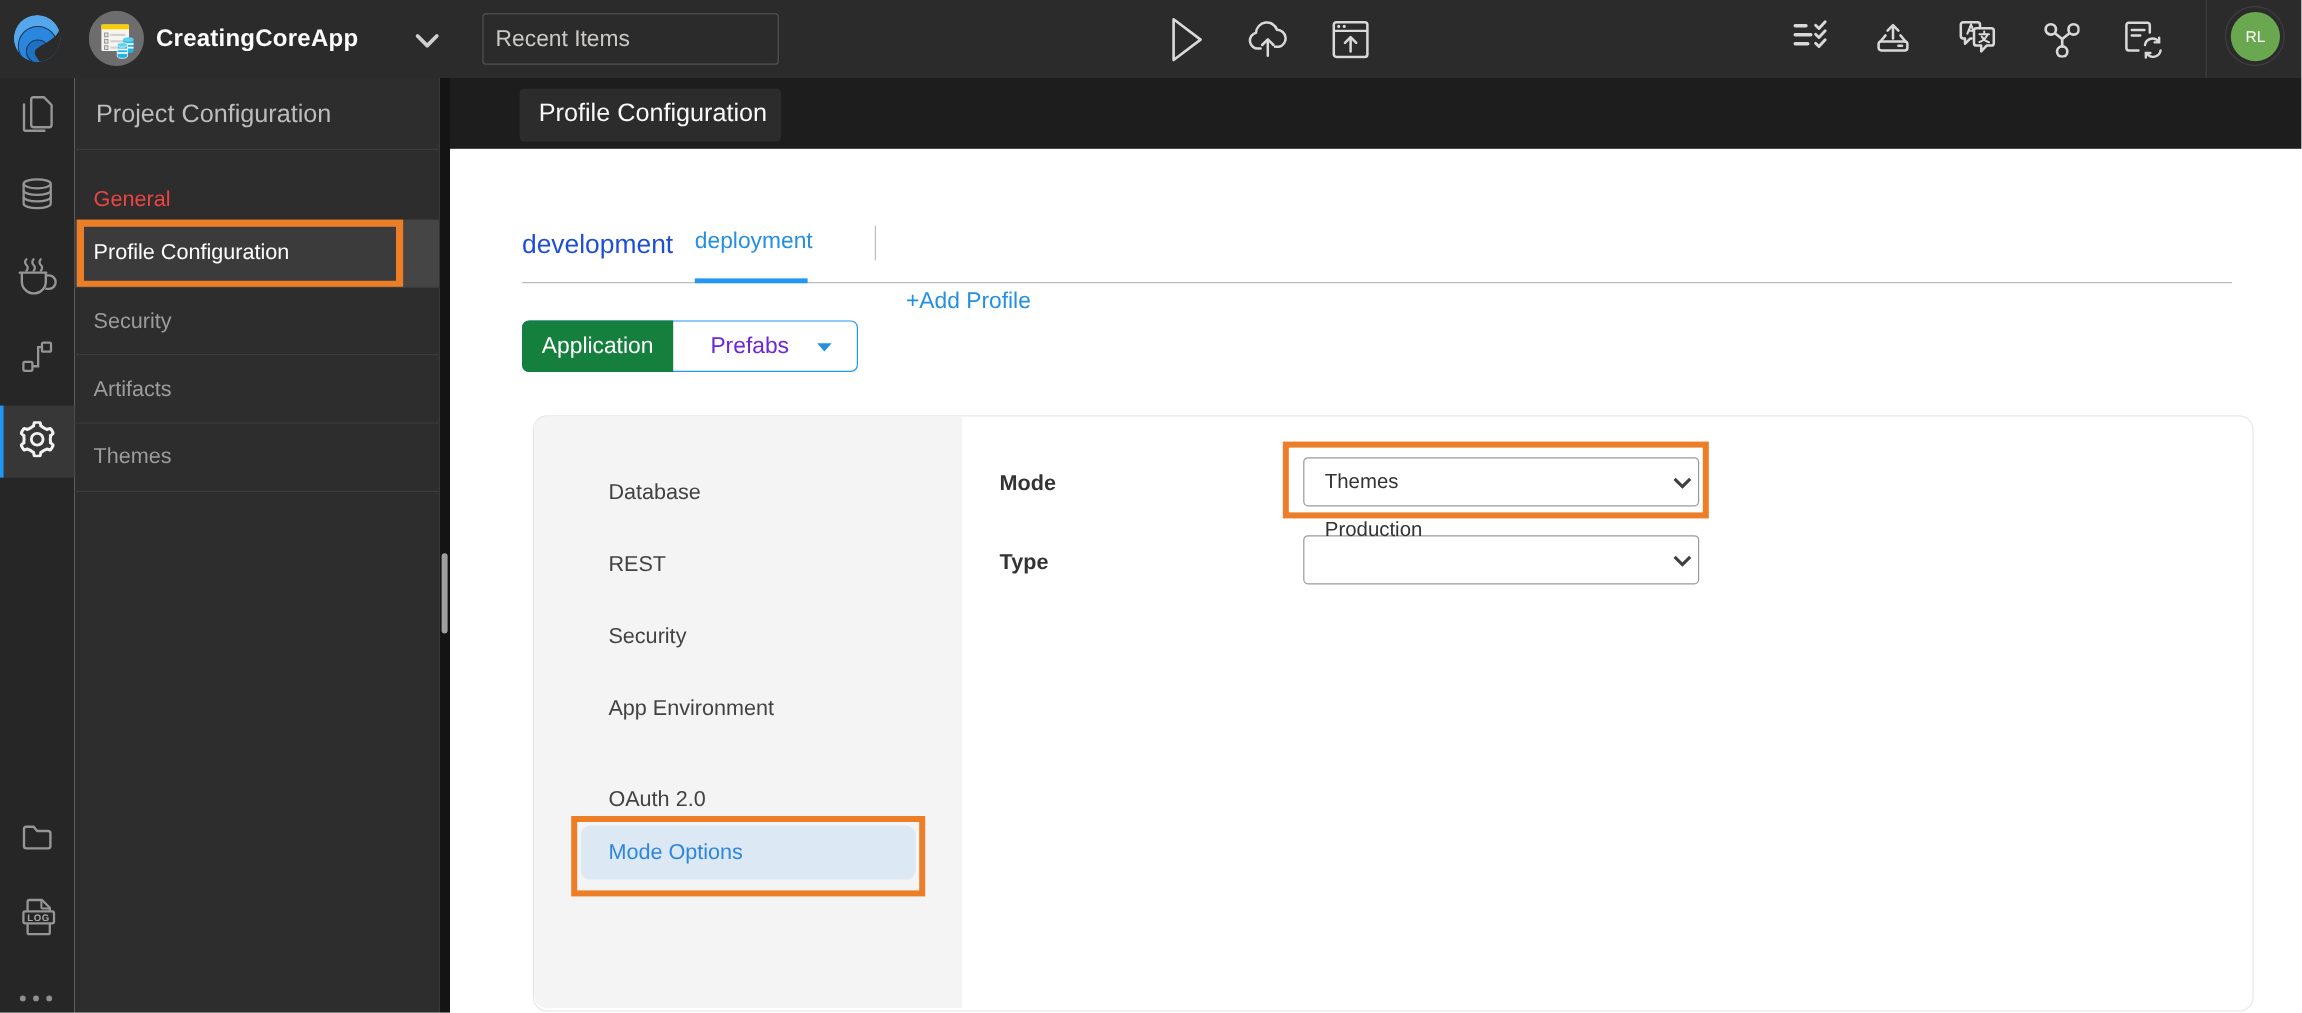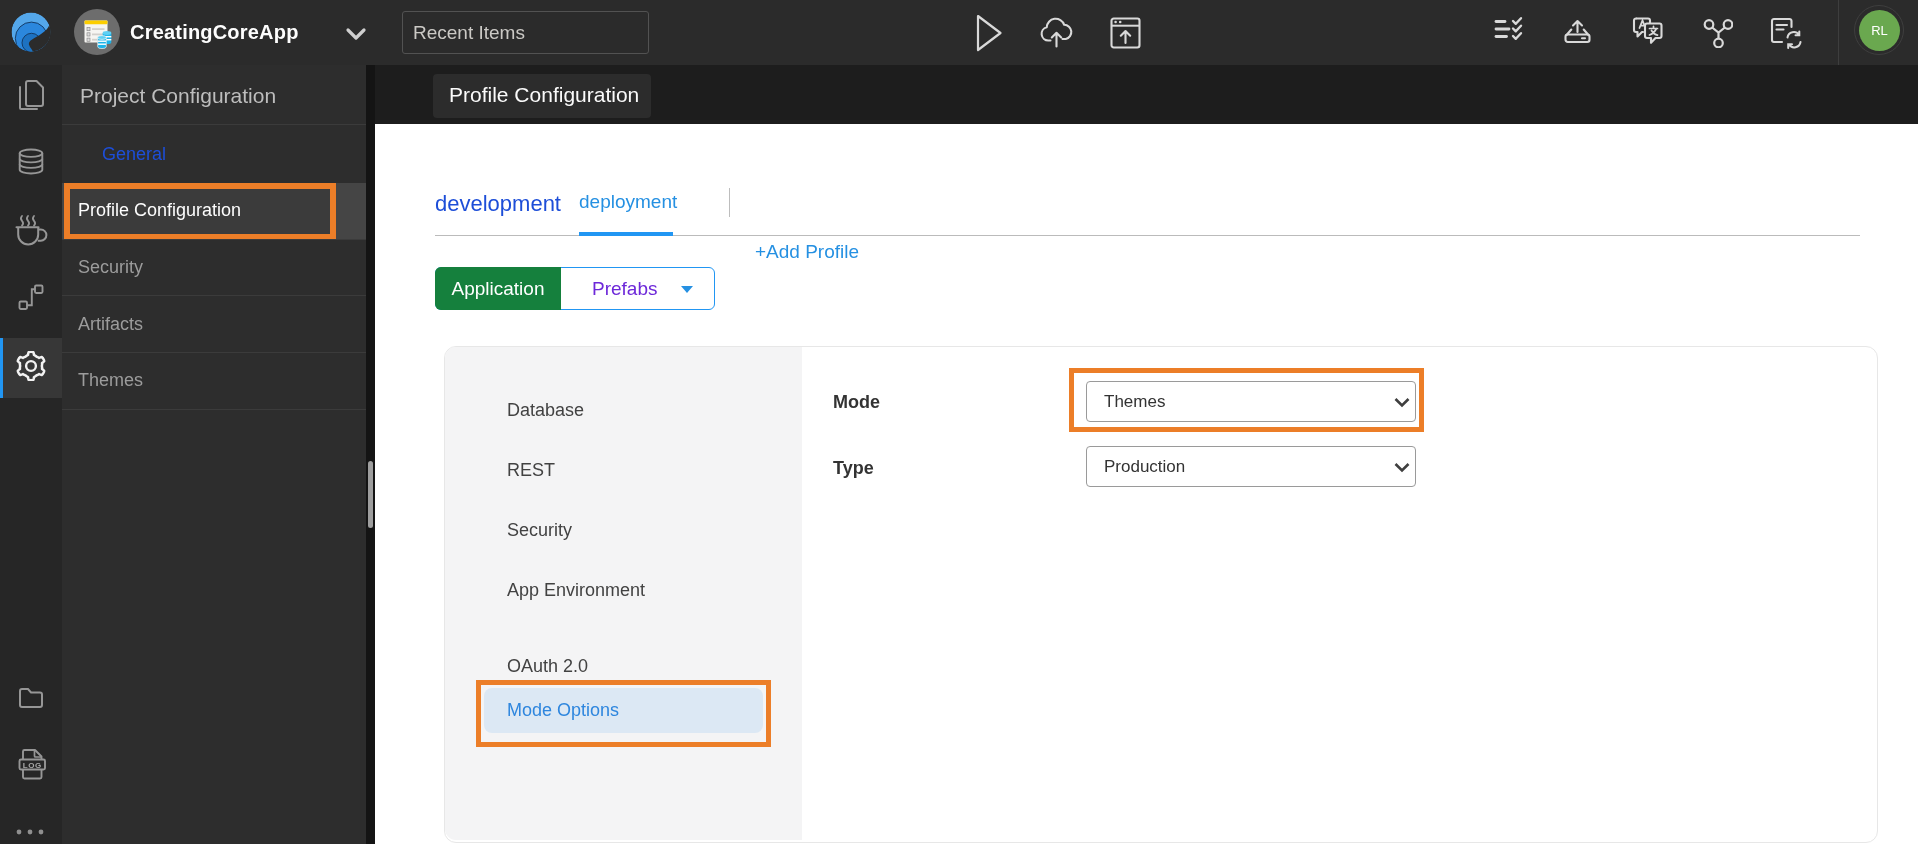--- a/index.html
+++ b/index.html
@@ -158,21 +158,21 @@
   <svg class="abs" style="left:14px;top:826px;" width="34" height="12" viewBox="0 0 34 12">
     <circle cx="5" cy="6" r="2.4" fill="#8f8f8f"></circle>
     <circle cx="16" cy="6" r="2.4" fill="#8f8f8f"></circle>
     <circle cx="27" cy="6" r="2.4" fill="#8f8f8f"></circle>
   </svg>
 
   <div class="abs" style="left:62px;top:65px;width:304px;height:779px;background:#2d2d2d;"></div>
   <div class="abs" style="left:80px;top:84px;font-size:21px;color:#bdbdbd;">Project Configuration</div>
   <div class="abs" style="left:62px;top:124px;width:304px;height:1px;background:#3b3b3b;"></div>
 
-  <div class="abs" style="left:78px;top:144px;font-size:18px;color:#1d4ed8;margin-left:24px;">General</div>
+  <div class="abs" style="left:78px;top:156px;font-size:18px;color:#ef4444;">General</div>
   <div class="abs" style="left:62px;top:183px;width:304px;height:57px;background:#454545;"></div>
   <div class="abs" style="left:64px;top:183px;width:272px;height:57px;border:6px solid #ec7e28;background:#3b3b3b;"></div>
   <div class="abs" style="left:78px;top:200px;font-size:18px;color:#fdfdfd;">Profile Configuration</div>
   <div class="abs" style="left:62px;top:239px;width:304px;height:1px;background:#3b3b3b;"></div>
   <div class="abs" style="left:78px;top:257px;font-size:18px;color:#9c9c9c;">Security</div>
   <div class="abs" style="left:62px;top:295px;width:304px;height:1px;background:#3b3b3b;"></div>
   <div class="abs" style="left:78px;top:314px;font-size:18px;color:#9c9c9c;">Artifacts</div>
   <div class="abs" style="left:62px;top:352px;width:304px;height:1px;background:#3b3b3b;"></div>
   <div class="abs" style="left:78px;top:370px;font-size:18px;color:#9c9c9c;">Themes</div>
   <div class="abs" style="left:62px;top:409px;width:304px;height:1px;background:#3b3b3b;"></div>
@@ -214,18 +214,18 @@
   <div class="abs" style="left:833px;top:392px;font-size:18px;font-weight:bold;color:#333;">Mode</div>
   <div class="abs" style="left:1069px;top:368px;width:355px;height:64px;border:5px solid #ec7e28;"></div>
   <div class="abs" style="left:1086px;top:381px;width:330px;height:41px;border:1px solid #9a9a9a;border-radius:4px;background:#fff;"></div>
   <div class="abs" style="left:1104px;top:392px;font-size:17px;color:#333;">Themes</div>
   <svg class="abs" style="left:1394px;top:397px;" width="16" height="11" viewBox="0 0 16 11">
     <path d="M1.5 2 L8 8.5 L14.5 2" fill="none" stroke="#3f3f3f" stroke-width="2.6"></path>
   </svg>
 
   <div class="abs" style="left:833px;top:458px;font-size:18px;font-weight:bold;color:#333;">Type</div>
   <div class="abs" style="left:1086px;top:446px;width:330px;height:41px;border:1px solid #9a9a9a;border-radius:4px;background:#fff;"></div>
-  <div class="abs" style="left:1104px;top:457px;font-size:17px;color:#333;">Production</div>
+  <div class="abs" style="left:1104px;top:432px;font-size:17px;color:#333;">Production</div>
   <svg class="abs" style="left:1394px;top:462px;" width="16" height="11" viewBox="0 0 16 11">
     <path d="M1.5 2 L8 8.5 L14.5 2" fill="none" stroke="#3f3f3f" stroke-width="2.6"></path>
   </svg>
 
 </div>
 
 </body></html>

